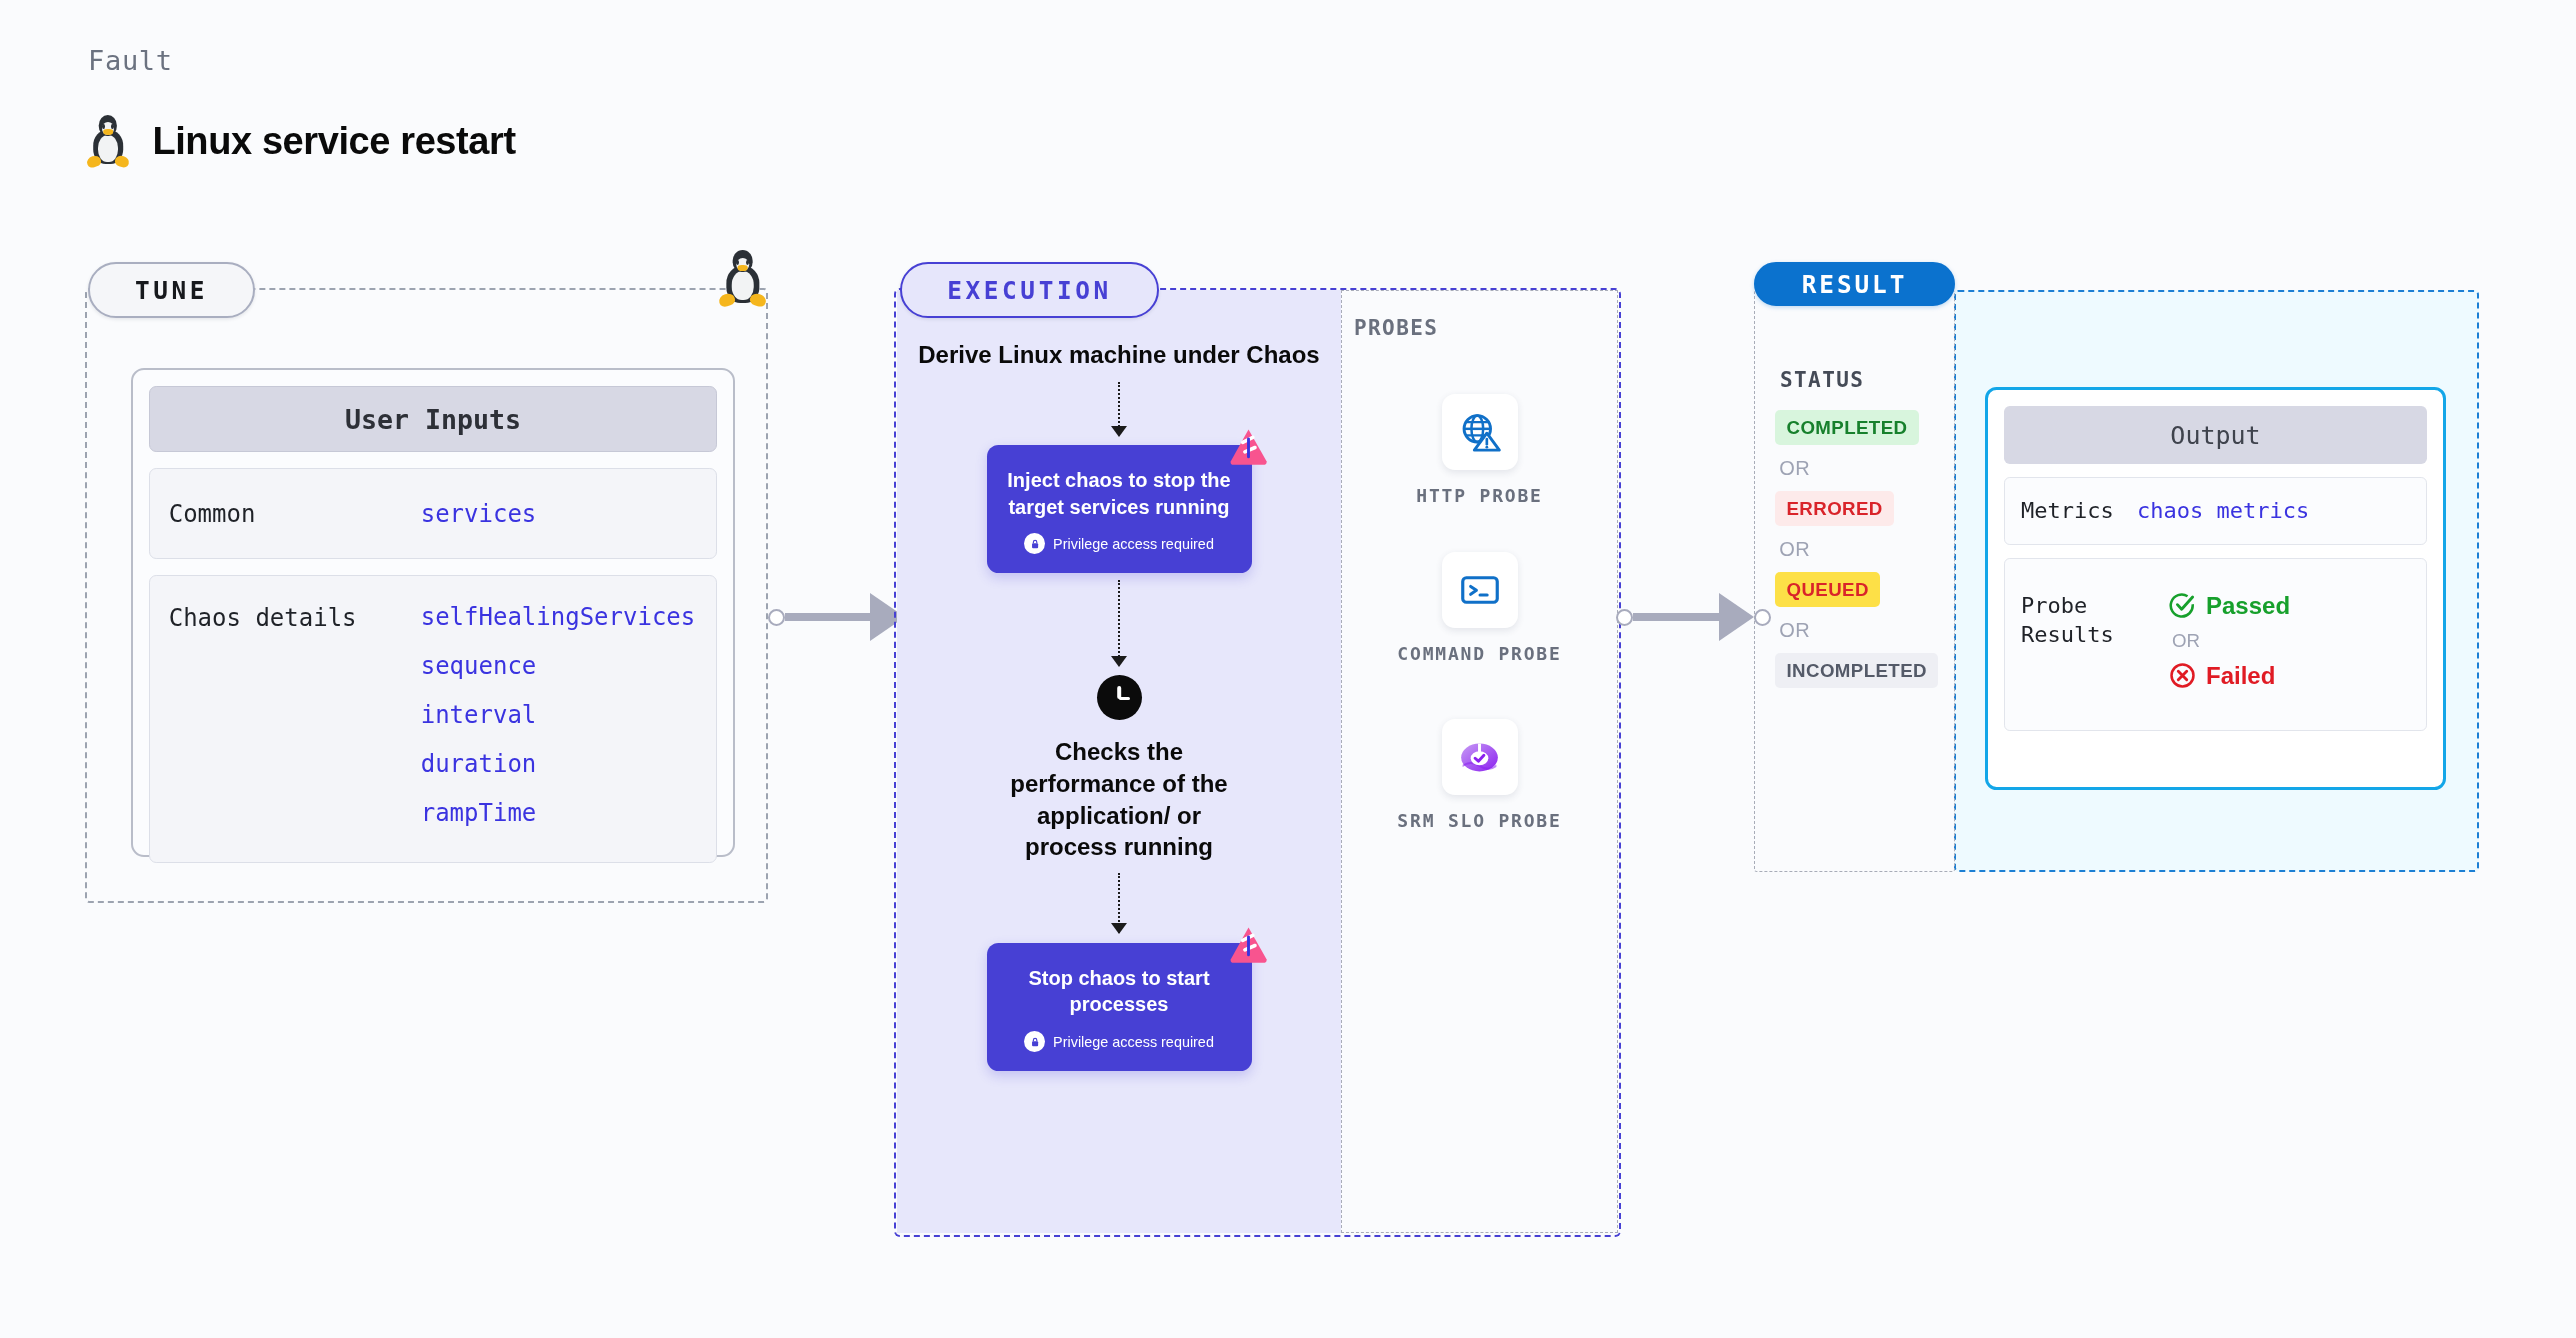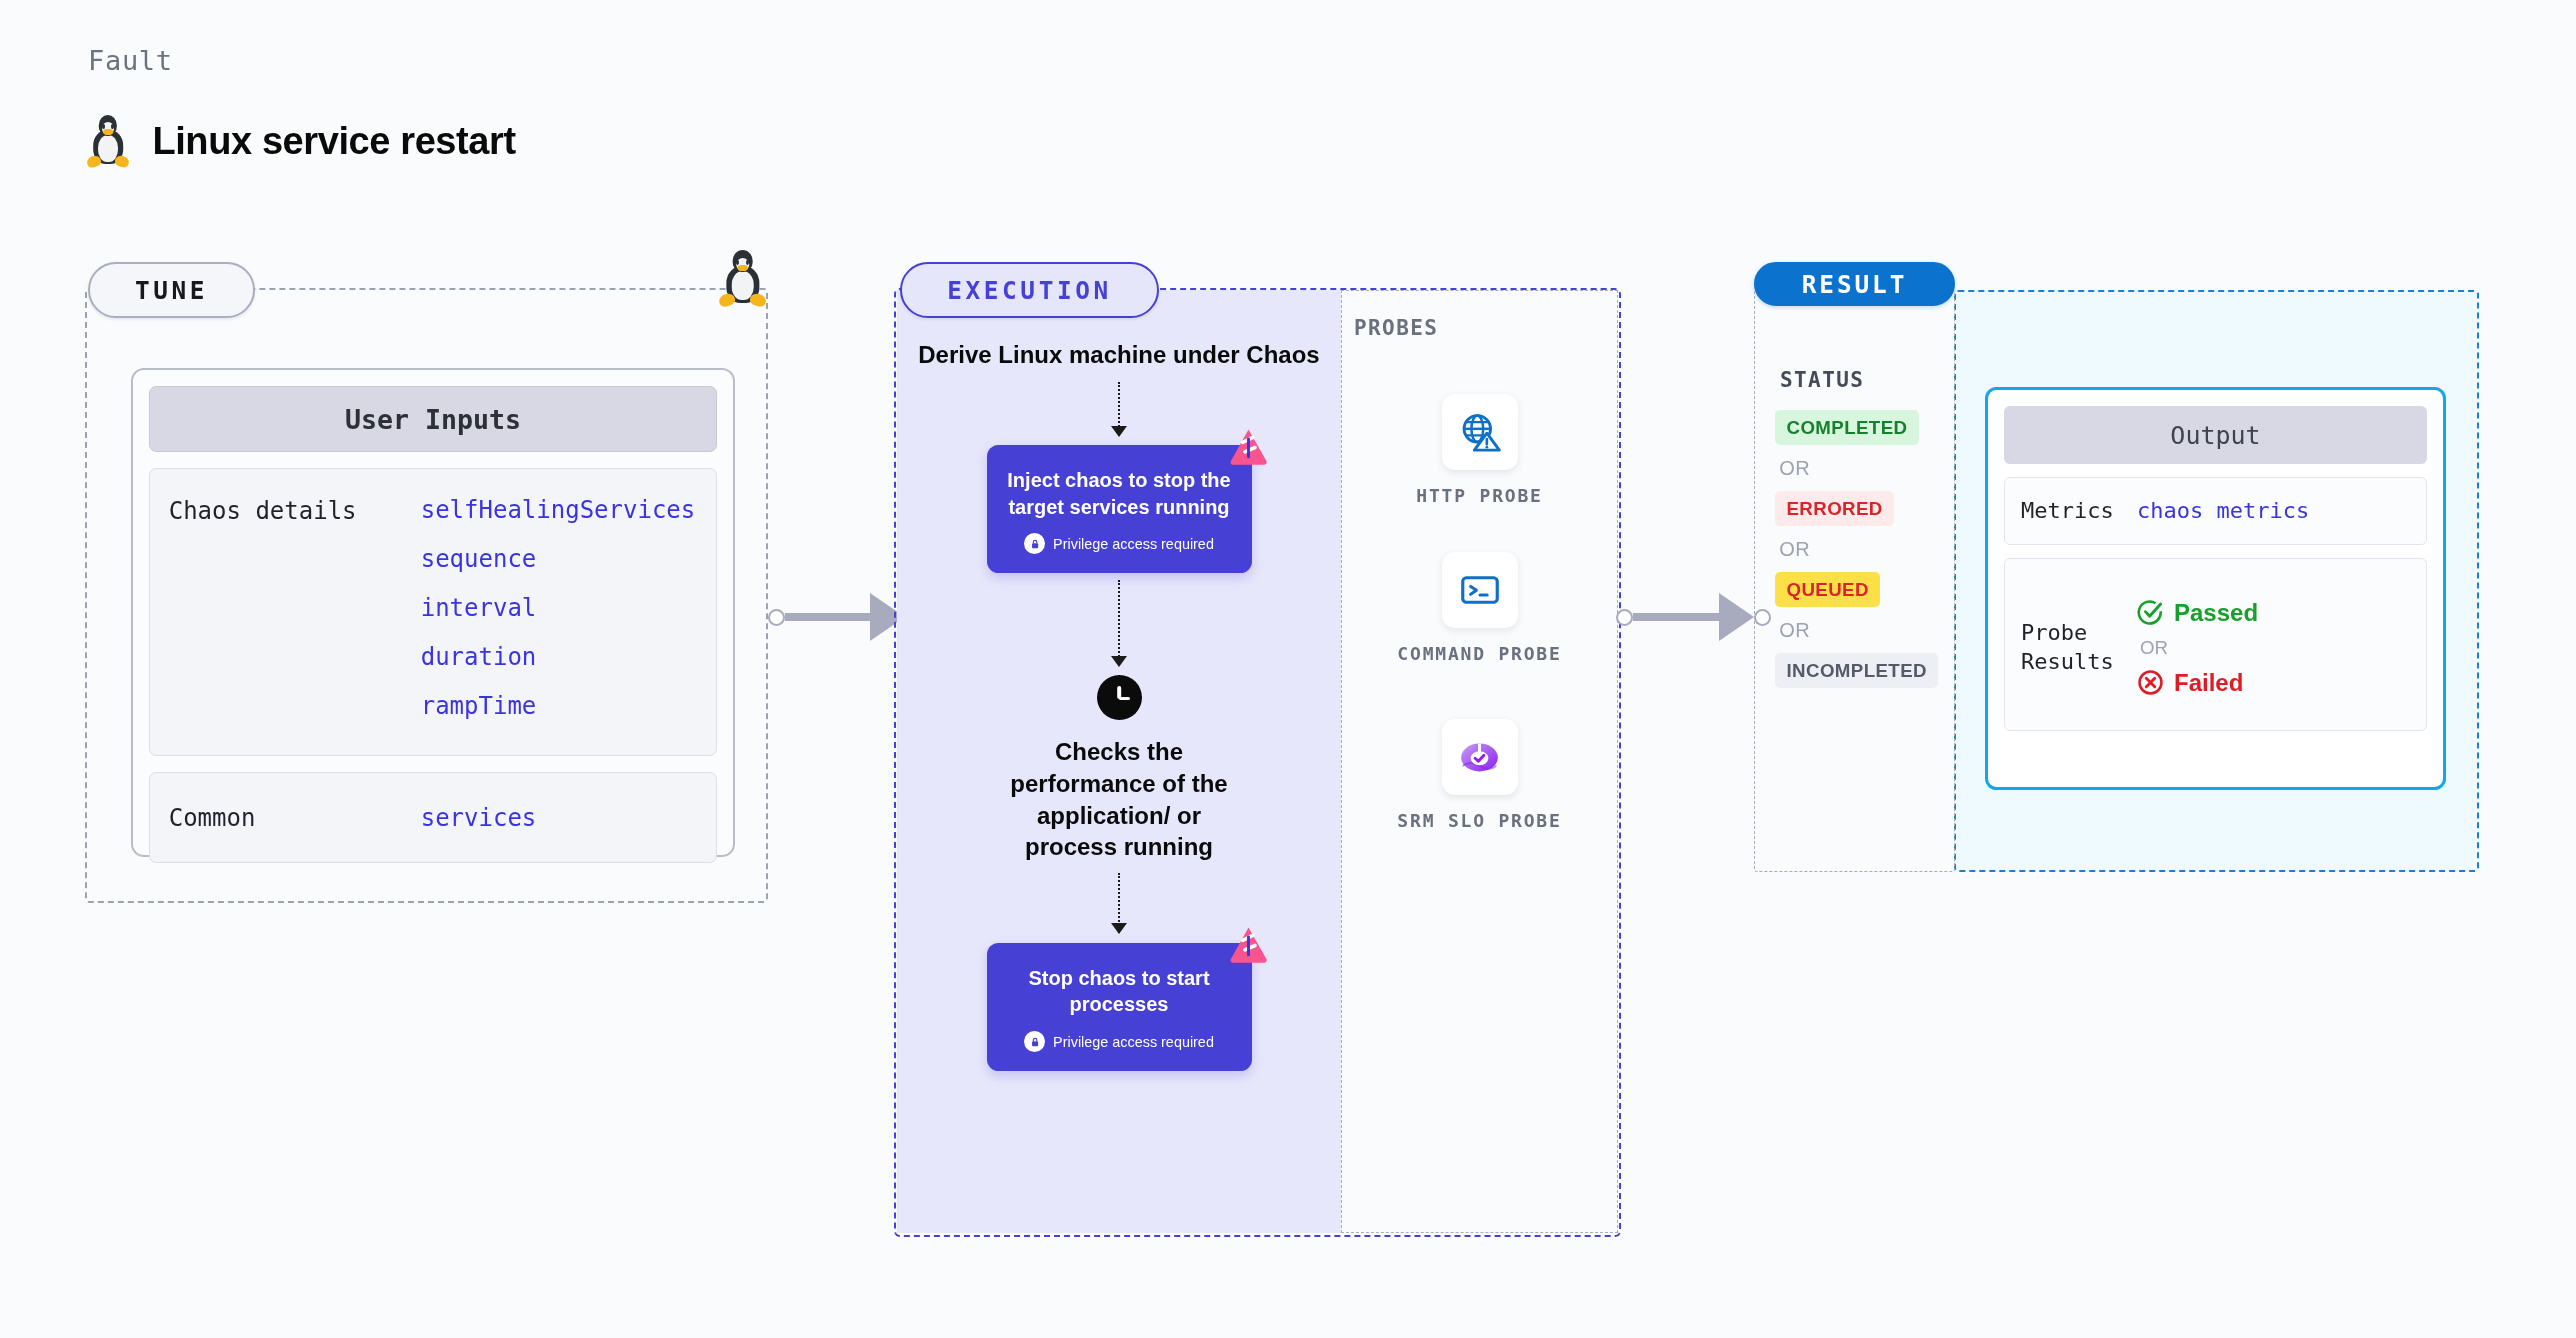--- a/index.html
+++ b/index.html
@@ -233,21 +233,21 @@
   }
   .output-head {
     height: 58px; background: #d7d8e4; border-radius: 5.8px;
     display: flex; align-items: center; justify-content: center;
     font-family: "DejaVu Sans Mono", monospace; font-size: 25px; color: #3f434d; font-weight: 400;
   }
   .out-row {
     margin-top: 13px; background: #fbfcfe; border: 0.7px solid #e2e5ec; border-radius: 5.8px;
     display: flex; padding: 18.7px 0 18.7px 16px; align-items: center;
   }
-  .out-row.tall { align-items: center; padding-top: 25px; min-height: 173px; }
+  .out-row.tall { align-items: flex-start; padding-top: 33px; min-height: 173px; gap: 32px; }
   .out-label {
     width: 116px; flex: 0 0 116px;
     font-family: "DejaVu Sans Mono", monospace; font-size: 22px; color: #1f2228; line-height: 1.3;
   }
   .out-val {
     font-family: "DejaVu Sans Mono", monospace; font-size: 22px; color: #3a33e0;
   }
   .verdict { display: flex; align-items: center; gap: 10px; font-size: 24px; font-weight: 700; }
   .verdict.pass { color: #17a02c; }
   .verdict.fail { color: #e01b24; }
@@ -285,35 +285,35 @@
     <span class="head"></span>
       <span class="face"></span>
     <span class="eye l"></span>
       <span class="eye r"></span>
       <span class="beak"></span>
   </span>
 
   <div class="inputs-card">
     <div class="inputs-head">User Inputs</div>
 
+    <div class="inputs-group">
+      <div class="group-label">Common</div>
+      <div class="group-vals">
+        <div class="param">services</div>
+      </div>
+    </div>
+
     <div class="inputs-group tall">
       <div class="group-label">Chaos details</div>
       <div class="group-vals">
         <div class="param">selfHealingServices</div>
         <div class="param">sequence</div>
         <div class="param">interval</div>
         <div class="param">duration</div>
         <div class="param">rampTime</div>
-      </div>
-    </div>
-
-    <div class="inputs-group">
-      <div class="group-label">Common</div>
-      <div class="group-vals">
-        <div class="param">services</div>
       </div>
     </div>
   </div>
 
   <div class="conn conn-1">
     <span class="ring"></span>
     <span class="bar"></span>
     <span class="head"></span>
     <span class="ring"></span>
   </div>

